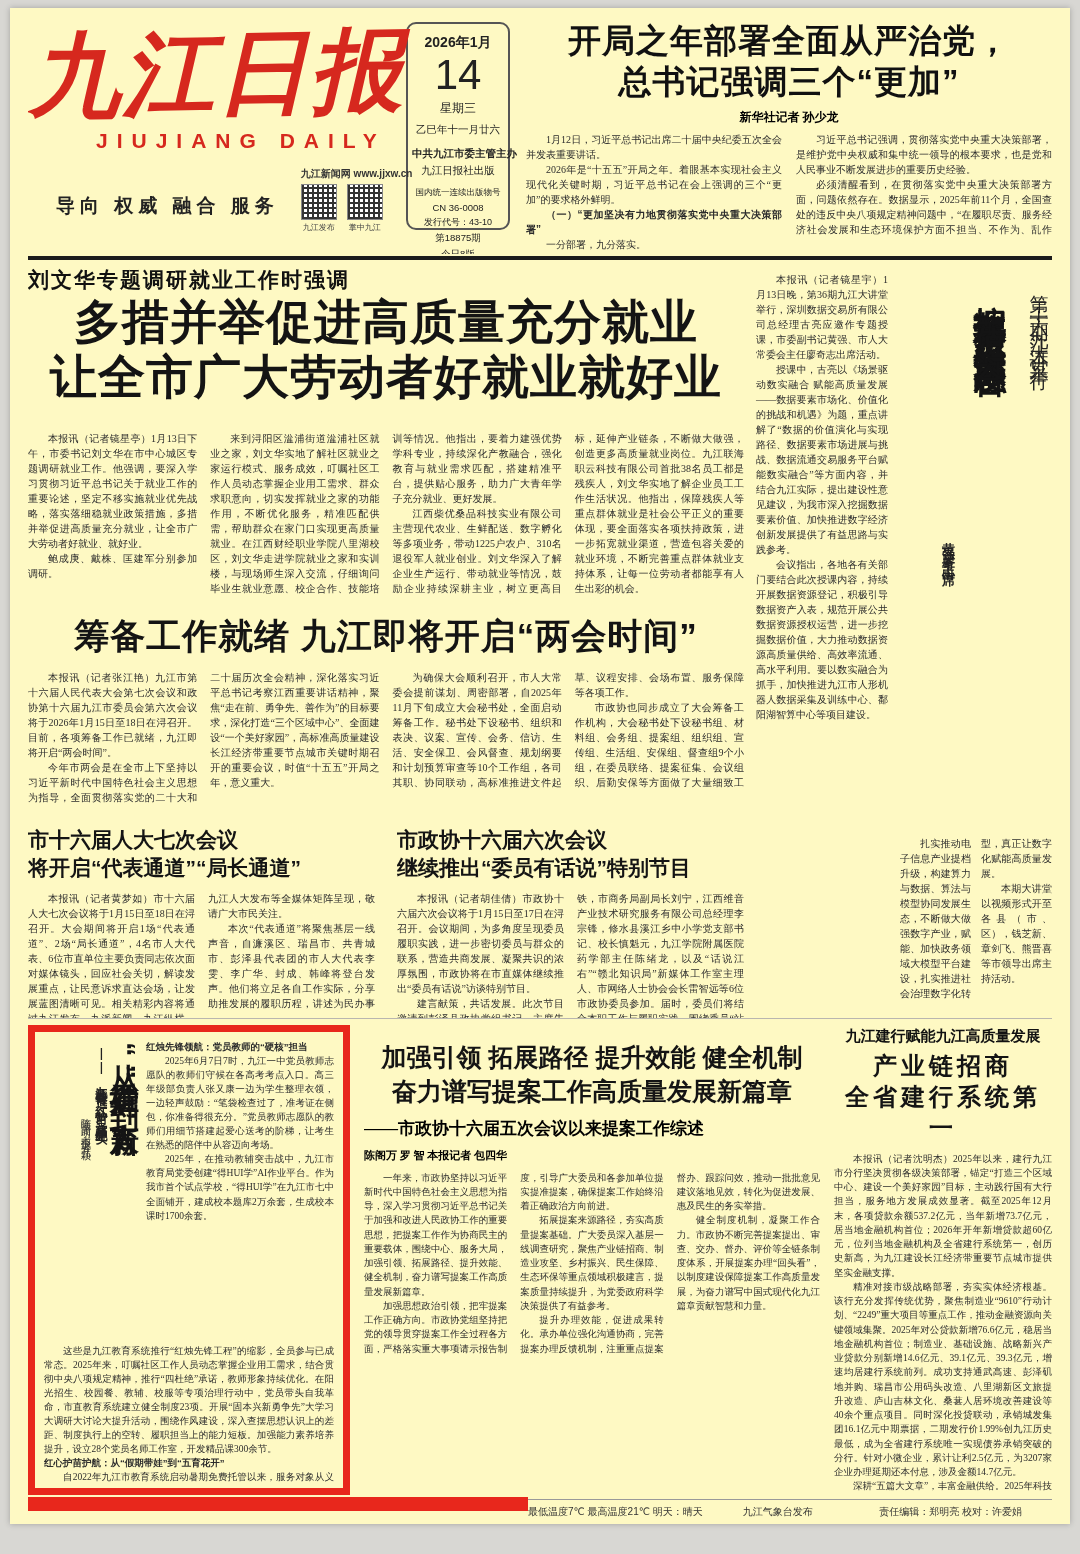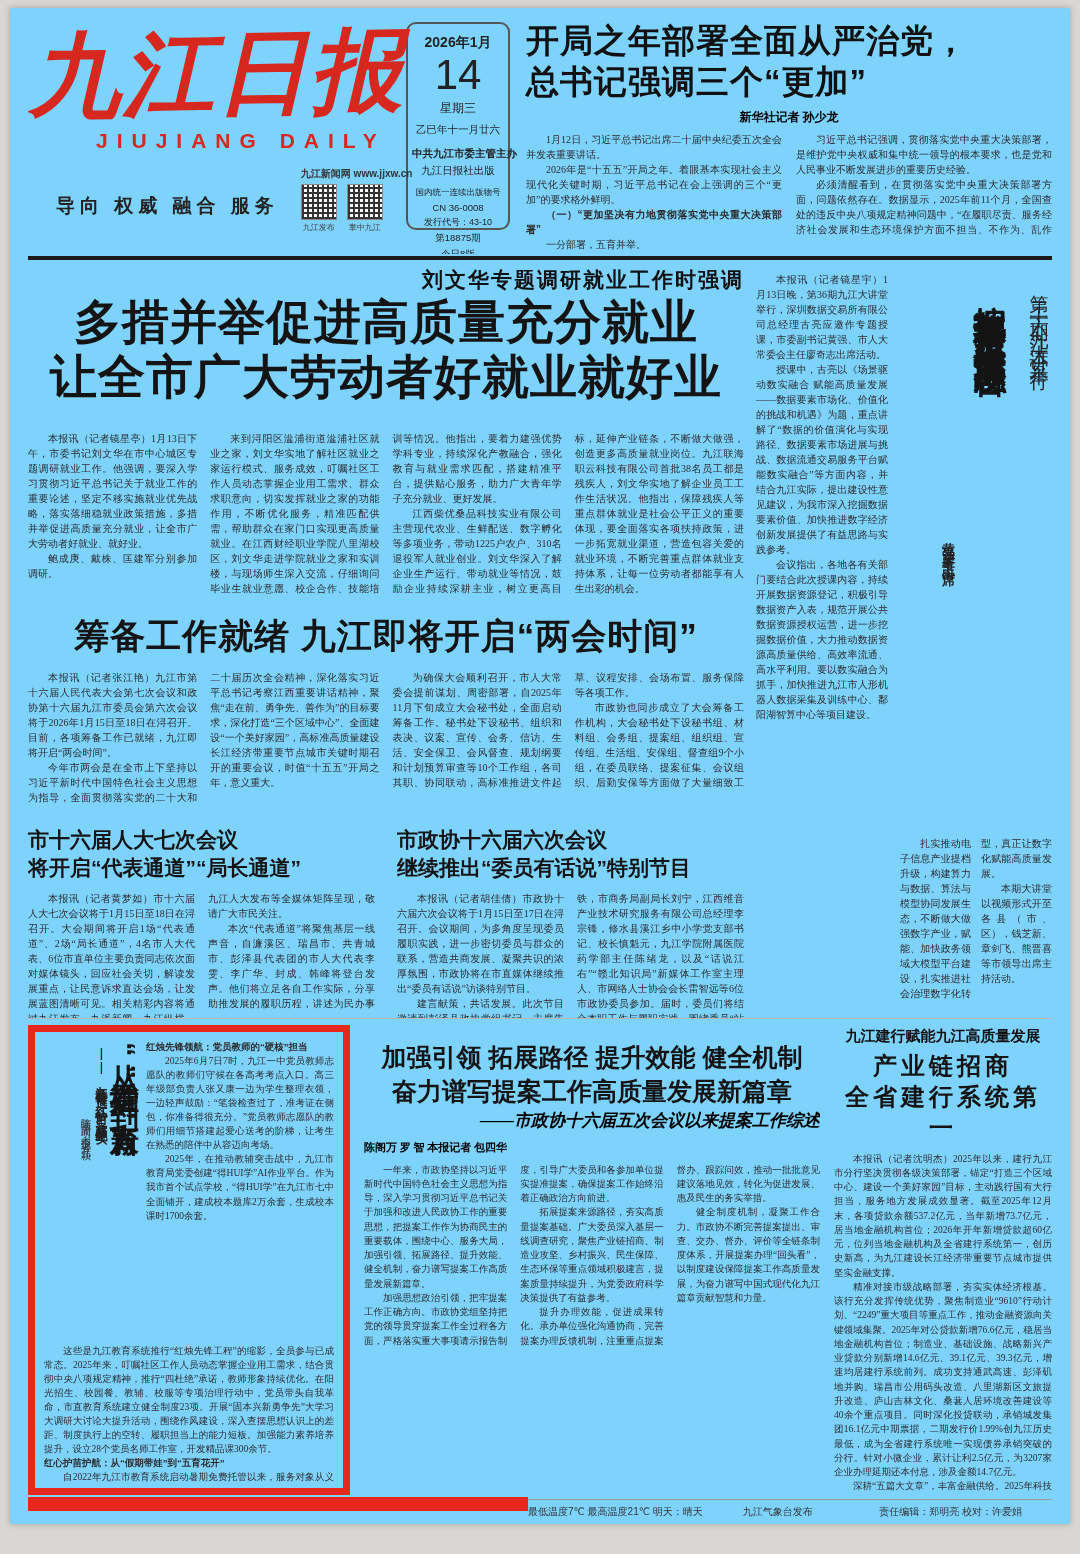--- a/index.html
+++ b/index.html
@@ -1,18 +1,18 @@
 <!DOCTYPE html>
 <html><head>
 <meta charset="utf-8">
 <style>
   html,body{margin:0;padding:0;}
   body{width:1080px;height:1554px;background:#d8d7d3;font-family:"Liberation Sans","DejaVu Sans",sans-serif;overflow:hidden;}
   .page{position:relative;width:1080px;height:1554px;background:#aéaeae;}
-  .paper{position:absolute;left:10px;top:8px;right:10px;height:1516px;background:#7dd3fc;box-shadow:0 0 6px rgba(0,0,0,.25);padding:10px 18px 0 18px;box-sizing:border-box;overflow:hidden;}
+  .paper{position:absolute;left:10px;top:8px;right:10px;height:1516px;background:#fef9c3;box-shadow:0 0 6px rgba(0,0,0,.25);padding:10px 18px 0 18px;box-sizing:border-box;overflow:hidden;}
   
   .header{display:flex;height:236px;overflow:hidden;}
   .masthead{width:378px;position:relative;padding-top:8px;}
   .brand{font-family:"Liberation Serif","DejaVu Serif",serif;font-style:italic;font-weight:bold;color:#d6281e;font-size:92px;line-height:1.05;letter-spacing:2px;transform:rotate(-1deg);white-space:nowrap;}
   .brand-en{color:#d6281e;font-size:21px;font-weight:bold;letter-spacing:9px;margin:6px 0 0 68px;}
   .mast-bottom{display:flex;align-items:flex-end;margin-top:14px;}
   .slogan{font-weight:bold;font-size:19px;letter-spacing:5px;color:#222;margin:0 0 14px 28px;white-space:nowrap;}
   .qr-zone{margin-left:22px;}
   .site{font-size:10px;font-weight:bold;color:#333;margin-bottom:3px;white-space:nowrap;}
   .qrs{display:flex;gap:10px;}
@@ -24,31 +24,31 @@
   .db-week{font-size:12px;margin-top:2px;}
   .db-lunar{font-size:10.5px;margin-top:6px;white-space:nowrap;}
   .db-org1{font-size:10.5px;font-weight:bold;margin-top:10px;white-space:nowrap;}
   .db-org2{font-size:10.5px;margin-top:3px;}
   .db-pub{font-size:8.5px;margin-top:9px;white-space:nowrap;}
   .db-cn{font-size:9.5px;margin-top:3px;}
   .db-code{font-size:9px;margin-top:3px;}
   .db-issue{font-size:9.5px;margin-top:3px;}
   .db-pages{font-size:9.5px;margin-top:3px;}
   .top-story{flex:1;padding:2px 0 0 16px;overflow:hidden;}
-  .ts-title{font-size:33px;font-weight:900;color:#111;text-align:left;line-height:1.25;letter-spacing:1px;white-space:nowrap;}
+  .ts-title{font-size:33px;font-weight:900;color:#111;text-align:center;line-height:1.25;letter-spacing:1px;white-space:nowrap;}
   .ts-byline{font-family:"Liberation Serif","DejaVu Serif",serif;font-size:12px;font-weight:bold;text-align:center;margin:6px 0 6px 0;}
   .ts-body{column-count:2;column-gap:14px;height:128px;overflow:hidden;}
   
   .btxt p{margin:0;font-size:10px;line-height:1.5;text-align:justify;text-indent:2em;color:#2c2c2c;font-family:"Liberation Serif","DejaVu Serif",serif;}
   .btxt p.bold{font-weight:bold;font-family:"Liberation Sans","DejaVu Sans",sans-serif;}
   .black-rule{height:4px;background:#1c1c1c;margin:2px 0 6px 0;}
   
   .mid{display:flex;height:752px;overflow:hidden;}
   .mid-left{width:716px;flex-shrink:0;}
-  .kicker{font-family:"Liberation Serif","DejaVu Serif",serif;font-weight:bold;font-size:21px;text-align:right;letter-spacing:2px;color:#111;}
+  .kicker{font-family:"Liberation Serif","DejaVu Serif",serif;font-weight:bold;font-size:21px;text-align:left;letter-spacing:2px;color:#111;}
   .h1big{font-size:47px;font-weight:900;text-align:center;line-height:1.18;color:#141414;letter-spacing:1px;white-space:nowrap;}
   .cols4{column-count:4;column-gap:13px;height:168px;overflow:hidden;margin-top:26px;}
   .h2big{font-size:35px;font-weight:900;text-align:center;color:#141414;margin-top:14px;letter-spacing:1px;white-space:nowrap;}
   .cols4b{column-count:4;column-gap:13px;height:140px;overflow:hidden;margin-top:10px;}
   .sub-row{display:flex;gap:22px;margin-top:16px;}
   .sub-art{flex:1;overflow:hidden;}
   .h3{font-size:21px;font-weight:900;color:#141414;line-height:1.35;margin-bottom:8px;}
   .cols2{column-count:2;column-gap:13px;height:138px;overflow:hidden;}
   .lect-col{width:152px;flex-shrink:0;padding:6px 8px 0 12px;box-sizing:border-box;overflow:hidden;}
   .v-block{flex:1;display:flex;flex-direction:column;overflow:hidden;padding-left:4px;}
@@ -64,21 +64,21 @@
   .ra-rail{writing-mode:vertical-rl;width:96px;flex-shrink:0;}
   .ra-title{font-size:29px;font-weight:900;color:#141414;letter-spacing:2px;line-height:1.05;}
   .ra-sub{font-size:12px;font-weight:bold;color:#222;margin-top:8px;letter-spacing:2px;}
   .ra-byline{font-size:10px;color:#333;margin-top:70px;letter-spacing:2px;}
   .ra-body{flex:1;overflow:hidden;padding-left:6px;}
   .ra-body p,.ra-low p{margin:0;font-size:9.5px;line-height:1.48;text-align:justify;text-indent:2em;color:#2c2c2c;font-family:"Liberation Serif","DejaVu Serif",serif;}
   .ra-subhead{font-size:11px;font-weight:bold;text-align:center;margin:5px 0;color:#111;text-indent:0 !important;font-family:"Liberation Sans","DejaVu Sans",sans-serif !important;}
   .ra-low{margin-top:4px;overflow:hidden;height:140px;}
   .proposal{flex:1;overflow:hidden;padding-top:16px;}
   .pp-title{font-size:25px;font-weight:900;text-align:center;color:#141414;line-height:1.35;white-space:nowrap;}
-  .pp-sub{font-family:"Liberation Serif","DejaVu Serif",serif;font-size:17px;font-weight:bold;text-align:right;font-style:italic;}
+  .pp-sub{font-family:"Liberation Serif","DejaVu Serif",serif;font-size:17px;font-weight:bold;text-align:left;margin-top:8px;}
   .pp-byline{font-family:"Liberation Serif","DejaVu Serif",serif;font-size:11px;font-weight:bold;text-align:left;margin:8px 0;}
   .pp-body{column-count:3;column-gap:13px;height:300px;overflow:hidden;}
   .pp-body p{font-size:9.5px;}
   .bank{width:218px;flex-shrink:0;overflow:hidden;padding-top:2px;}
   .bk-kicker{font-family:"Liberation Serif","DejaVu Serif",serif;font-size:15px;font-weight:bold;text-align:center;color:#111;white-space:nowrap;}
   .bk-title{font-size:24px;font-weight:900;text-align:center;color:#141414;letter-spacing:4px;line-height:1.3;margin-top:4px;}
   .bk-body{margin-top:8px;height:380px;overflow:hidden;}
   .bk-body p{font-size:9.5px;}
   
   .footer{display:flex;align-items:center;height:24px;font-size:10px;color:#333;border-top:1px solid #999;margin-top:4px;}
@@ -131,21 +131,21 @@
       </div>
 
       <article class="top-story">
         <div class="ts-title">开局之年部署全面从严治党，</div>
         <div class="ts-title">总书记强调三个“更加”</div>
         <div class="ts-byline">新华社记者 孙少龙</div>
         <div class="ts-body btxt">
           <p>1月12日，习近平总书记出席二十届中央纪委五次全会并发表重要讲话。</p>
           <p>2026年是“十五五”开局之年。着眼基本实现社会主义现代化关键时期，习近平总书记在会上强调的三个“更加”的要求格外鲜明。</p>
           <p class="bold">（一）“更加坚决有力地贯彻落实党中央重大决策部署”</p>
-          <p>一分部署，五育并举。</p>
+          <p>一分部署，九分落实。</p>
           <p>习近平总书记强调，贯彻落实党中央重大决策部署，是维护党中央权威和集中统一领导的根本要求，也是党和人民事业不断发展进步的重要历史经验。</p>
           <p>必须清醒看到，在贯彻落实党中央重大决策部署方面，问题依然存在。数据显示，2025年前11个月，全国查处的违反中央八项规定精神问题中，“在履职尽责、服务经济社会发展和生态环境保护方面不担当、不作为、乱作为、假作为、严重影响高质量发展”方面问题最多，达到105008起，占比超过40%。（下转5版）</p>
         </div>
       </article>
     </header>
 
     <div class="black-rule"></div>
 
     <section class="mid">
       <div class="mid-left">

